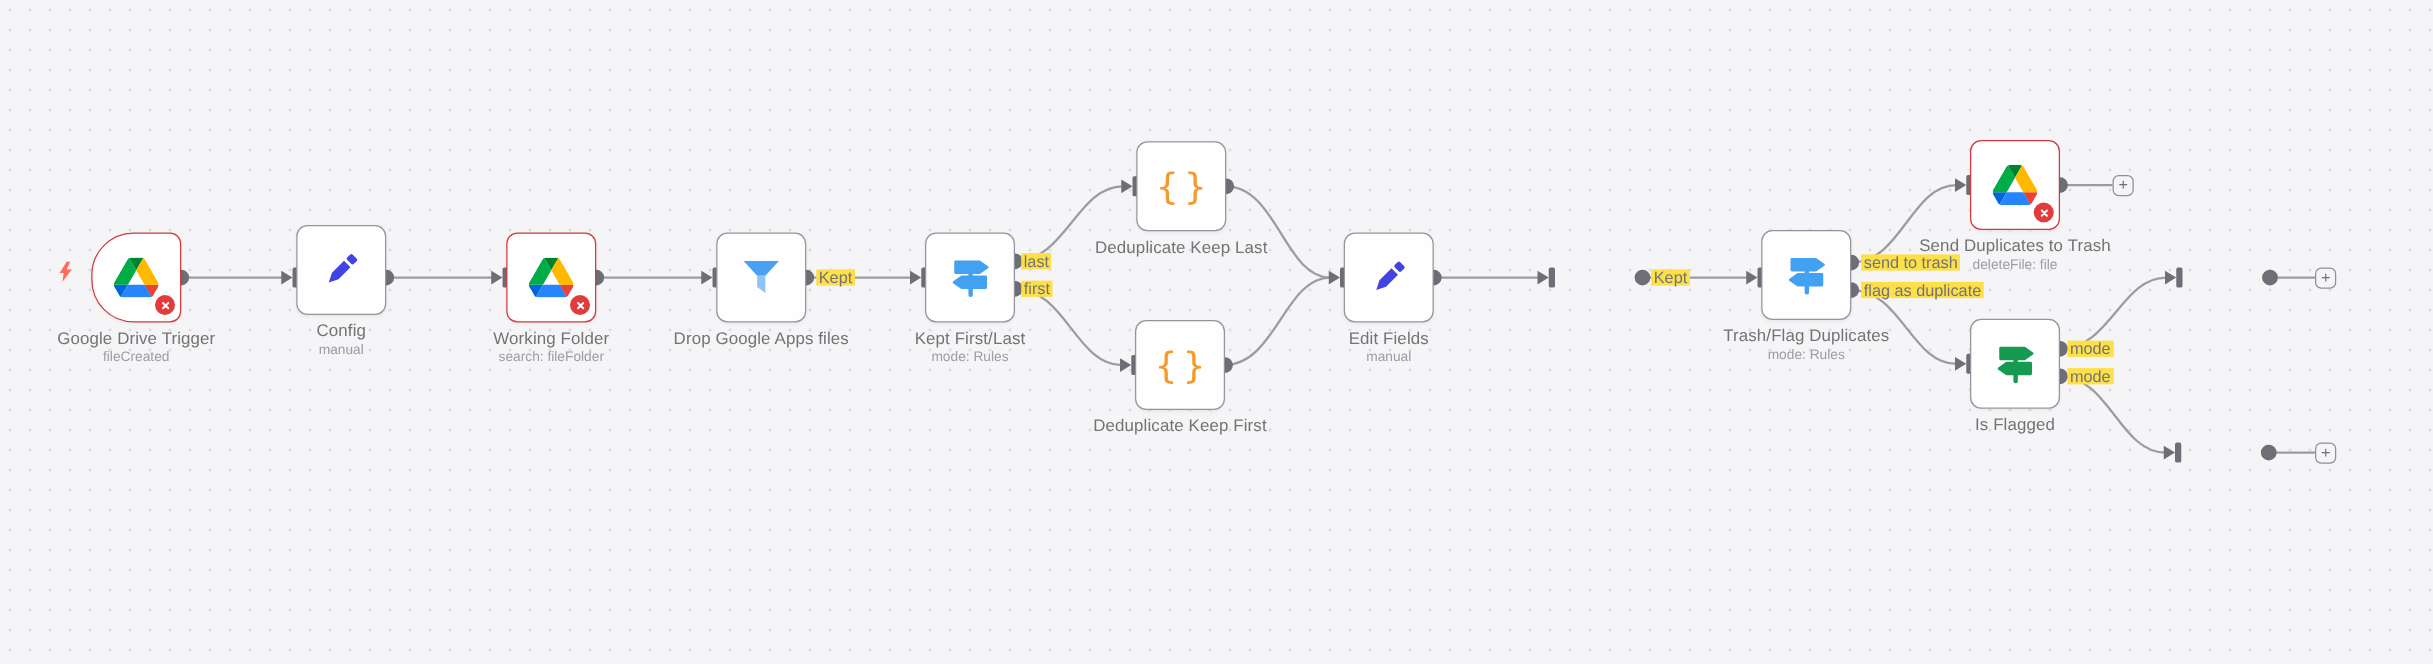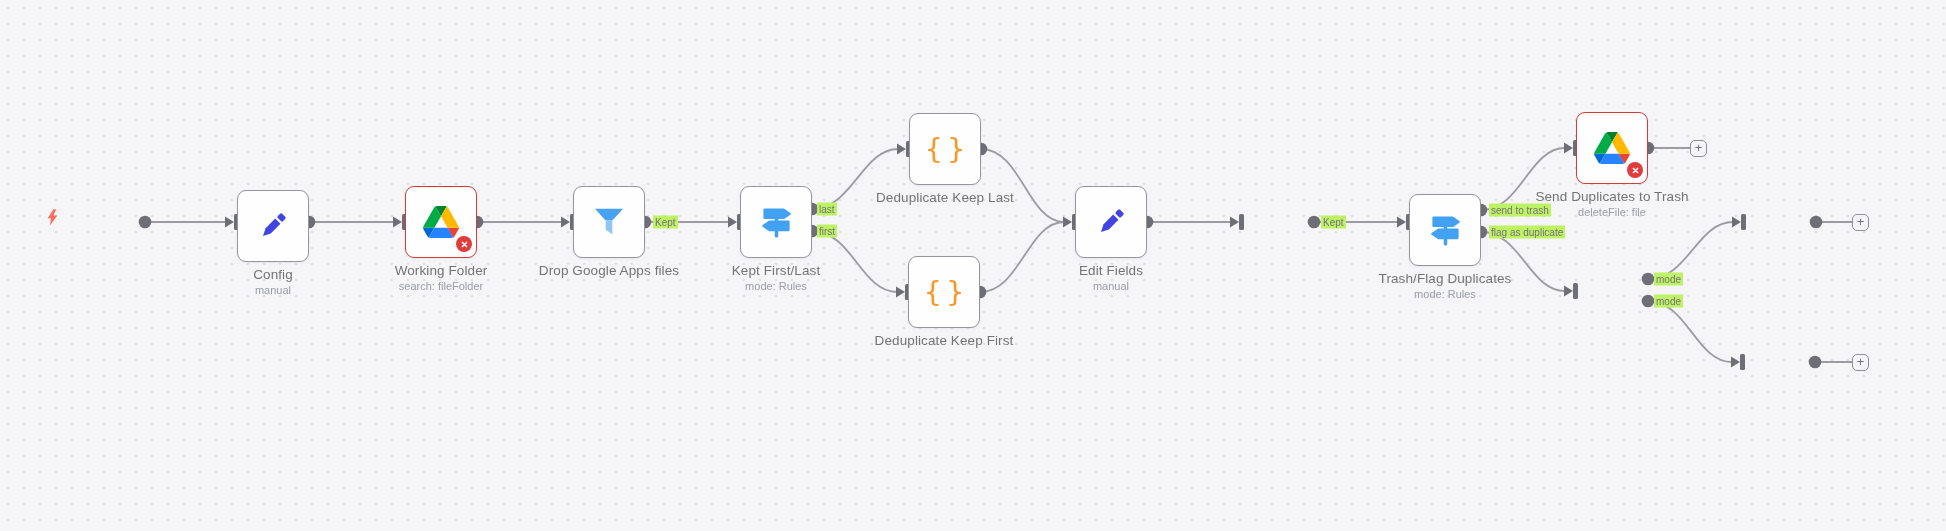--- a/index.html
+++ b/index.html
@@ -33,22 +33,22 @@
     position:absolute;right:4px;bottom:5px;width:16px;height:16px;border-radius:50%;
     background:#e23b3b;box-shadow:0 0 0 1.5px #fff;
     display:flex;align-items:center;justify-content:center;
   }
   .braces{
     font-family:"DejaVu Sans",sans-serif;font-size:29px;line-height:1;
     color:#f59a2a;font-weight:500;letter-spacing:4px;padding-left:4px;
   }
   .edge-label{
     position:absolute;transform:translateY(-50%);
-    font-size:10px;line-height:13px;color:#72727b;
-    background:#bef264;padding:0 2px;white-space:nowrap;
+    font-size:13px;line-height:13px;color:#72727b;
+    background:#fde047;padding:0 2px;white-space:nowrap;
   }
   .plus{
     position:absolute;width:17px;height:17px;box-sizing:border-box;
     border:1.7px solid #8f8f98;border-radius:5px;background:#f5f5f7;
     color:#6f6f78;font-size:13px;line-height:13px;text-align:center;
     font-weight:500;cursor:pointer;
   }
   .bolt{position:absolute;left:46px;top:209px;width:13px;height:17px;}
 </style>
 </head>
@@ -168,115 +168,137 @@
   <span class="edge-label" style="left:1321px;top:222px">Kept</span>
   <span class="edge-label" style="left:1489px;top:210px">send to trash</span>
   <span class="edge-label" style="left:1489px;top:232px">flag as duplicate</span>
   <span class="edge-label" style="left:1654px;top:279px">mode</span>
   <span class="edge-label" style="left:1654px;top:301px">mode</span>
 
   <svg class="bolt" viewBox="0 0 12 18">
       <use href="#i-bolt"></use>
     </svg>
 
-
-  <div class="node" style="left:237px;top:190px">
-    <svg class="nicon" width="34" height="34" viewBox="0 0 24 24">
-        <use href="#i-pencil"></use>
-      </svg>
-    <div class="nlabel">
-        <div class="t">Config</div>
-        <div class="s">manual</div>
-      </div>
-  </div>
-
-  <div class="node" style="left:573px;top:186px">
-    <svg class="nicon" width="36" height="36" viewBox="0 0 24 24">
-        <use href="#i-funnel"></use>
-      </svg>
-    <div class="nlabel">
-        <div class="t">Drop Google Apps files</div>
-      </div>
-  </div>
-
-  <div class="node error" style="left:405px;top:186px">
+  <div class="node trigger error" style="left:73px;top:186px">
     <svg class="nicon" width="36" height="32" viewBox="0 0 87.3 78">
         <use href="#i-gdrive"></use>
       </svg>
     <span class="err-badge">
         <svg width="9" height="9" viewBox="0 0 10 10">
           <use href="#i-x"></use>
         </svg>
       </span>
     <div class="nlabel">
-        <div class="t">Working Folder</div>
-        <div class="s">search: fileFolder</div>
-      </div>
-  </div>
-
-  <div class="node" style="left:740px;top:186px">
-    <svg class="nicon" width="37" height="37" viewBox="0 0 24 24" style="color:#42a1f0">
-        <use href="#i-switch"></use>
-      </svg>
-    <div class="nlabel">
-        <div class="t">Kept First/Last</div>
-        <div class="s">mode: Rules</div>
-      </div>
-  </div>
-
-  <div class="node" style="left:909px;top:113px">
-    <div class="braces">{}</div>
-    <div class="nlabel">
-        <div class="t">Deduplicate Keep Last</div>
-      </div>
-  </div>
-
-  <div class="node" style="left:908px;top:256px">
-    <div class="braces">{}</div>
-    <div class="nlabel">
-        <div class="t">Deduplicate Keep First</div>
-      </div>
-  </div>
-
-  <div class="node" style="left:1075px;top:186px">
+        <div class="t">Google Drive Trigger</div>
+        <div class="s">fileCreated</div>
+      </div>
+  </div>
+
+  <div class="node" style="left:237px;top:180px">
     <svg class="nicon" width="34" height="34" viewBox="0 0 24 24">
         <use href="#i-pencil"></use>
       </svg>
     <div class="nlabel">
-        <div class="t">Edit Fields</div>
+        <div class="t">Config</div>
         <div class="s">manual</div>
       </div>
   </div>
 
-
-  <div class="node" style="left:1409px;top:194px">
-    <svg class="nicon" width="37" height="37" viewBox="0 0 24 24" style="color:#42a1f0">
-        <use href="#i-switch"></use>
-      </svg>
-    <div class="nlabel">
-        <div class="t">Trash/Flag Duplicates</div>
-        <div class="s">mode: Rules</div>
-      </div>
-  </div>
-
-  <div class="node error" style="left:1576px;top:112px">
+  <div class="node" style="left:573px;top:186px">
+    <svg class="nicon" width="36" height="36" viewBox="0 0 24 24">
+        <use href="#i-funnel"></use>
+      </svg>
+    <div class="nlabel">
+        <div class="t">Drop Google Apps files</div>
+      </div>
+  </div>
+
+  <div class="node error" style="left:405px;top:186px">
     <svg class="nicon" width="36" height="32" viewBox="0 0 87.3 78">
         <use href="#i-gdrive"></use>
       </svg>
     <span class="err-badge">
         <svg width="9" height="9" viewBox="0 0 10 10">
           <use href="#i-x"></use>
         </svg>
       </span>
     <div class="nlabel">
+        <div class="t">Working Folder</div>
+        <div class="s">search: fileFolder</div>
+      </div>
+  </div>
+
+  <div class="node" style="left:740px;top:186px">
+    <svg class="nicon" width="37" height="37" viewBox="0 0 24 24" style="color:#42a1f0">
+        <use href="#i-switch"></use>
+      </svg>
+    <div class="nlabel">
+        <div class="t">Kept First/Last</div>
+        <div class="s">mode: Rules</div>
+      </div>
+  </div>
+
+  <div class="node" style="left:909px;top:113px">
+    <div class="braces">{}</div>
+    <div class="nlabel">
+        <div class="t">Deduplicate Keep Last</div>
+      </div>
+  </div>
+
+  <div class="node" style="left:908px;top:256px">
+    <div class="braces">{}</div>
+    <div class="nlabel">
+        <div class="t">Deduplicate Keep First</div>
+      </div>
+  </div>
+
+  <div class="node" style="left:1075px;top:186px">
+    <svg class="nicon" width="34" height="34" viewBox="0 0 24 24">
+        <use href="#i-pencil"></use>
+      </svg>
+    <div class="nlabel">
+        <div class="t">Edit Fields</div>
+        <div class="s">manual</div>
+      </div>
+  </div>
+
+
+  <div class="node" style="left:1409px;top:184px">
+    <svg class="nicon" width="37" height="37" viewBox="0 0 24 24" style="color:#42a1f0">
+        <use href="#i-switch"></use>
+      </svg>
+    <div class="nlabel">
+        <div class="t">Trash/Flag Duplicates</div>
+        <div class="s">mode: Rules</div>
+      </div>
+  </div>
+
+  <div class="node error" style="left:1576px;top:112px">
+    <svg class="nicon" width="36" height="32" viewBox="0 0 87.3 78">
+        <use href="#i-gdrive"></use>
+      </svg>
+    <span class="err-badge">
+        <svg width="9" height="9" viewBox="0 0 10 10">
+          <use href="#i-x"></use>
+        </svg>
+      </span>
+    <div class="nlabel">
         <div class="t">Send Duplicates to Trash</div>
         <div class="s">deleteFile: file</div>
       </div>
   </div>
 
+  <div class="node" style="left:1576px;top:255px">
+    <svg class="nicon" width="37" height="37" viewBox="0 0 24 24" style="color:#169a50">
+        <use href="#i-switch"></use>
+      </svg>
+    <div class="nlabel">
+        <div class="t">Is Flagged</div>
+      </div>
+  </div>
 
 
 
   <div class="plus" style="left:1690px;top:139.5px">+</div>
   <div class="plus" style="left:1852px;top:213.5px">+</div>
   <div class="plus" style="left:1852px;top:353.5px">+</div>
 
 </div>
 
 </body></html>

